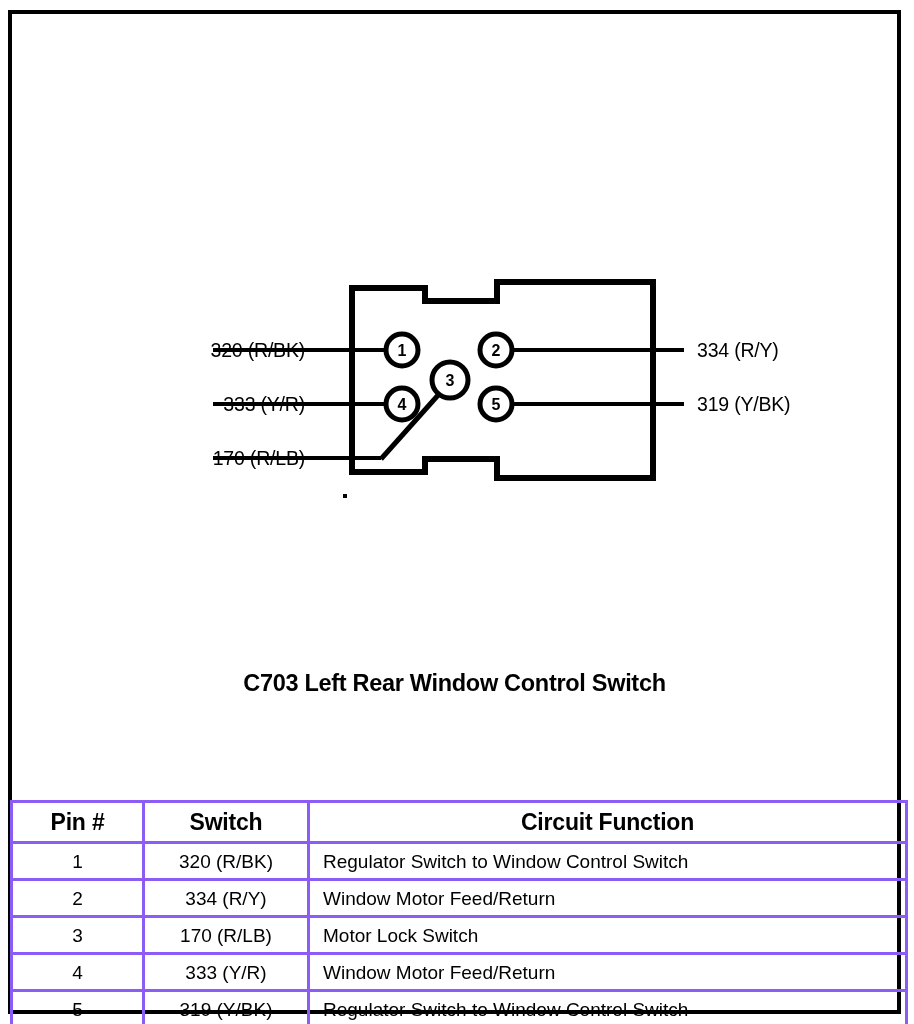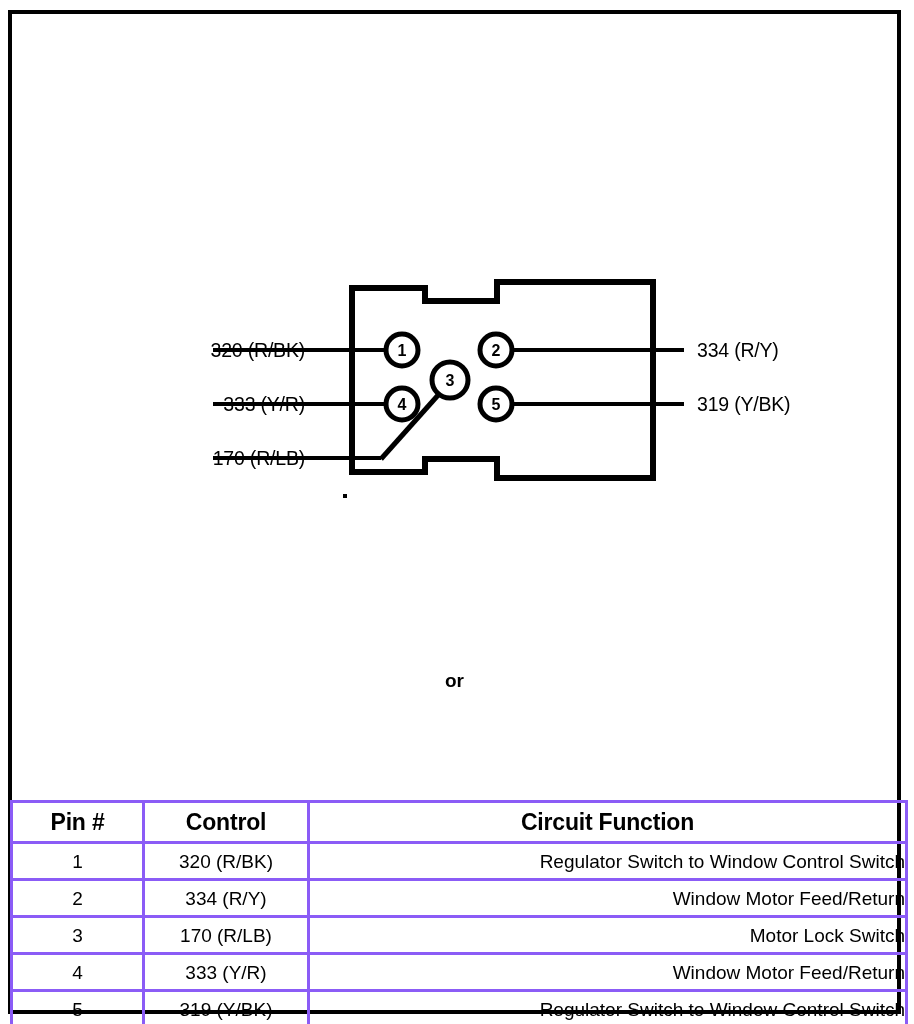--- a/index.html
+++ b/index.html
@@ -112,21 +112,21 @@
     line-height: 1;
   }
   #pin-table th {
     font-size: 23px;
     font-weight: bold;
     height: 38px;
     letter-spacing: -0.2px;
   }
   #pin-table td.cell-pin,
   #pin-table td.cell-ckt { text-align: center; }
-  #pin-table td.cell-fn  { text-align: right; padding-left: 22px; }
+  #pin-table td.cell-fn  { text-align: left; padding-left: 13px; }
 </style>
 </head>
 <body>
 
 <div id="page-frame"></div>
 
 <div id="diagram-area">
 
   <svg id="connector-svg" width="914" height="790" viewBox="0 0 914 790">
 
@@ -175,33 +175,33 @@
   <div class="wire-label left" id="label-320">320 (R/BK)</div>
   <div class="wire-label left" id="label-333">333 (Y/R)</div>
   <div class="wire-label left" id="label-170">170 (R/LB)</div>
   <div class="wire-label right" id="label-334">334 (R/Y)</div>
   <div class="wire-label right" id="label-319">319 (Y/BK)</div>
 
   <div id="speck"></div>
 </div>
 
 <div id="caption">
-  <span class="cap-or">or</span>
+  <span class="cap-main">C703 Left Rear Window Control Switch</span>
 </div>
 
 <table id="pin-table">
   <colgroup>
     <col class="c-pin">
       <col class="c-ckt">
       <col class="c-fn">
   </colgroup>
   <thead>
     <tr>
       <th>Pin #</th>
-      <th>Control</th>
+      <th>Switch</th>
       <th>Circuit Function</th>
     </tr>
   </thead>
   <tbody>
     <tr>
       <td class="cell-pin">1</td>
       <td class="cell-ckt">320 (R/BK)</td>
       <td class="cell-fn">Regulator Switch to Window Control Switch</td>
     </tr>
     <tr>

